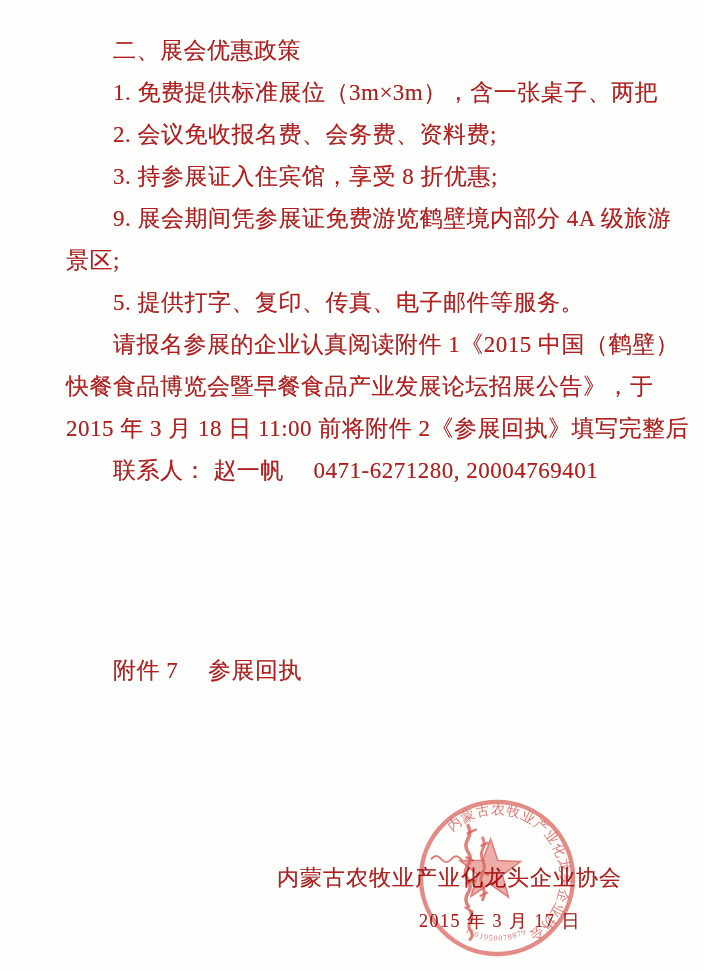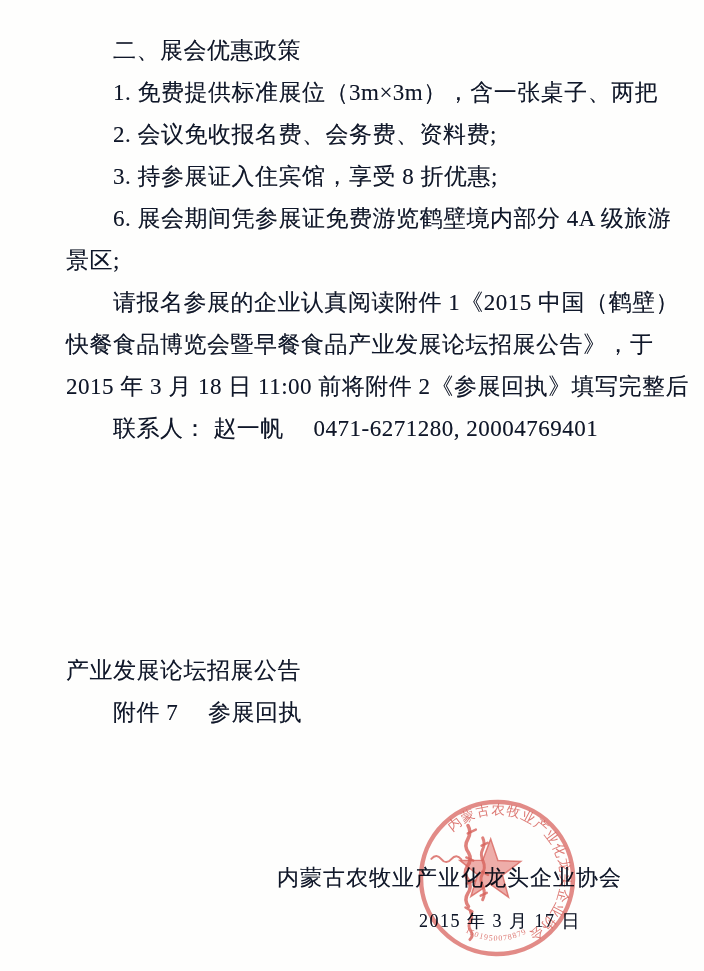--- a/index.html
+++ b/index.html
@@ -1,20 +1,20 @@
 <!DOCTYPE html>
 <html><head>
 <meta charset="utf-8">
 <style>
   html,body { margin:0; padding:0; }
   .page {
     position:relative; width:704px; height:971px;
     background:#fefefdff; background-color:#fefefd;
     font-family:"Liberation Serif","DejaVu Serif",serif;
-    color:#0f172a; overflow:hidden;
+    color:#b91c1c; overflow:hidden;
   }
   .textblock { position:absolute; left:66px; right:60px; }
   .body-block { top:30px; }
   .attach-block { top:650px; }
   .line {
     font-size:23px; line-height:42px; height:42px;
     letter-spacing:0.5px; white-space:pre;
     text-shadow:0 0 0.5px rgba(40,40,40,0.45);
   }
   .line.indent { text-indent:47px; }
@@ -38,31 +38,31 @@
 <body>
 
 <div class="page">
 
   <div class="textblock body-block">
 
   <div class="line indent"><span>二、展会优惠政策</span></div>
       <div class="line indent"><span>1. 免费提供标准展位（3m×3m），含一张桌子、两把</span></div>
       <div class="line indent"><span>2. 会议免收报名费、会务费、资料费;</span></div>
       <div class="line indent"><span>3. 持参展证入住宾馆，享受 8 折优惠;</span></div>
-      <div class="line indent"><span>6. 展会期间凭参展证免费游览鹤壁境内部分 4A 级旅游</span></div>
+      <div class="line indent"><span>9. 展会期间凭参展证免费游览鹤壁境内部分 4A 级旅游</span></div>
       <div class="line"><span>景区;</span></div>
+      <div class="line indent"><span>5. 提供打字、复印、传真、电子邮件等服务。</span></div>
       <div class="line indent"><span>请报名参展的企业认真阅读附件 1《2015 中国（鹤壁）</span></div>
       <div class="line"><span>快餐食品博览会暨早餐食品产业发展论坛招展公告》，于</span></div>
       <div class="line"><span>2015 年 3 月 18 日 11:00 前将附件 2《参展回执》填写完整后</span></div>
       <div class="line indent"><span>联系人： 赵一帆　 0471-6271280, 20004769401</span></div>
     </div>
 
   <div class="textblock attach-block">
 
-      <div class="line"><span>产业发展论坛招展公告</span></div>
       <div class="line indent"><span>附件 7　 参展回执</span></div>
     </div>
 
   <div class="sig-line">内蒙古农牧业产业化龙头企业协会</div>
   <div class="date-line">2015 年 3 月 17 日</div>
 
   <div class="seal">
     <svg width="180" height="180" viewBox="0 0 180 180">
 
       <circle cx="90" cy="90" r="76" fill="none" stroke="#d0433c" stroke-width="4.5" stroke-opacity="0.75"></circle>

